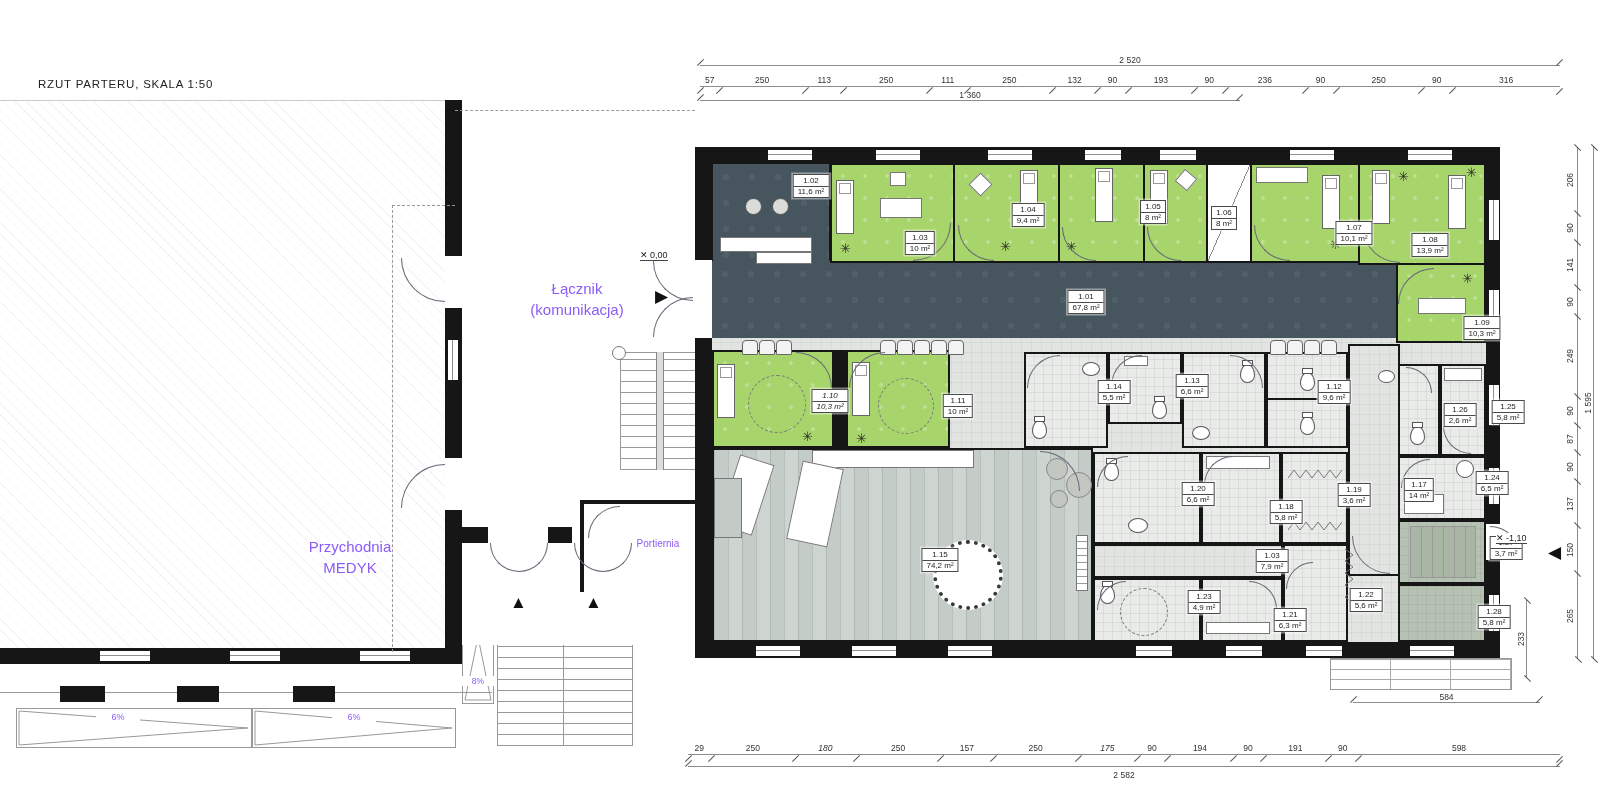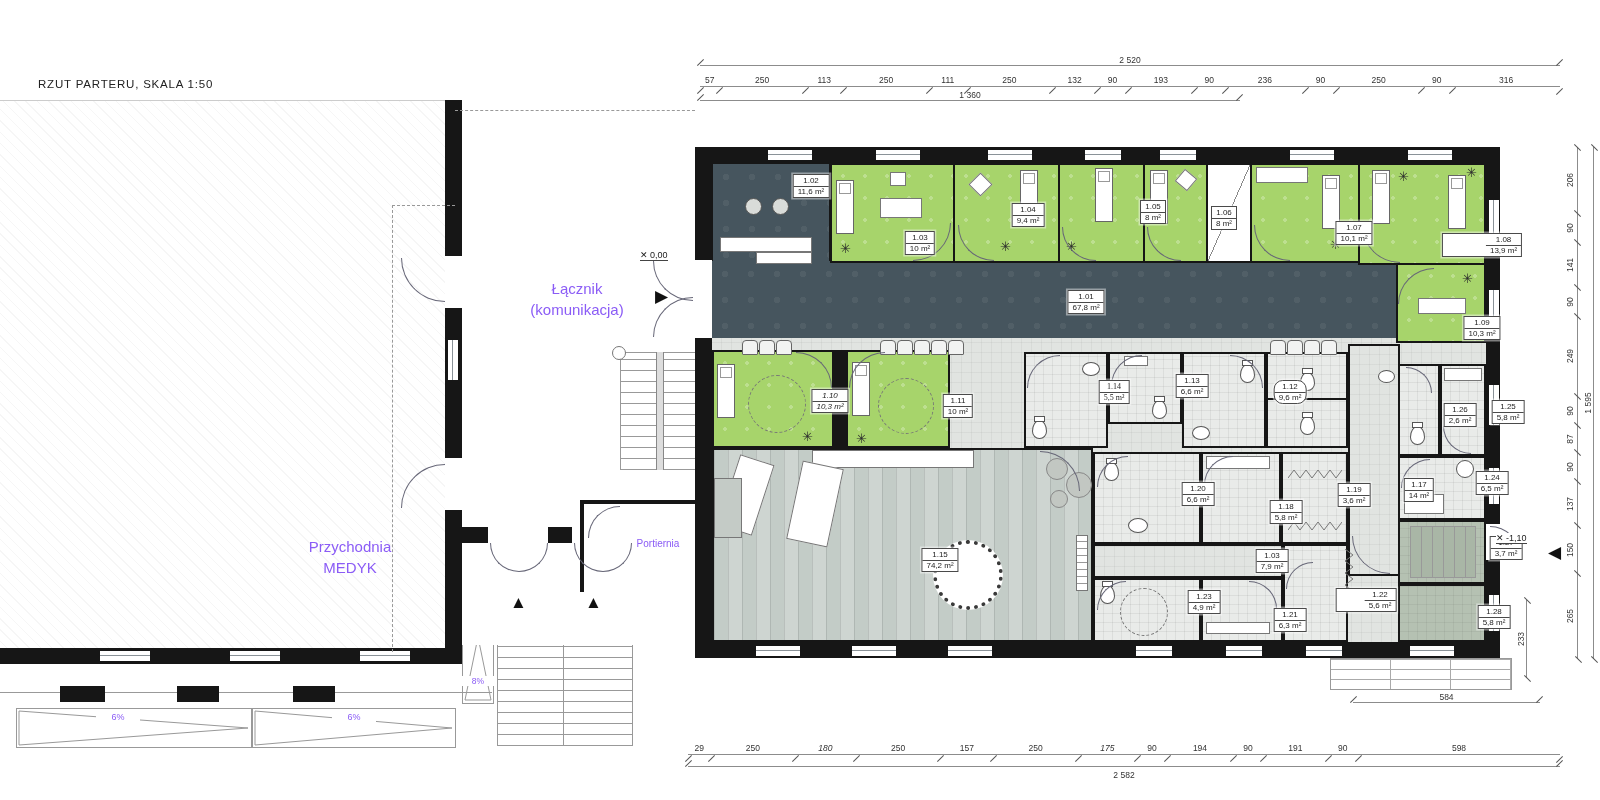--- a/index.html
+++ b/index.html
@@ -525,45 +525,45 @@
       <span class="area">8 m²</span>
     </div>
   <div class="rlabel" style="left:1178px;top:218px;">
       <span class="num">1.06</span>
       <span class="area">8 m²</span>
     </div>
   <div class="rlabel" style="left:1308px;top:233px;">
       <span class="num">1.07</span>
       <span class="area">10,1 m²</span>
     </div>
-  <div class="rlabel" style="left:1436px;top:245px;padding-left:43px;">
+  <div class="rlabel" style="left:1384px;top:245px;">
       <span class="num">1.08</span>
       <span class="area">13,9 m²</span>
     </div>
   <div class="rlabel" style="left:1436px;top:328px;">
       <span class="num">1.09</span>
       <span class="area">10,3 m²</span>
     </div>
   <div class="rlabel" style="left:784px;top:401px;font-style:italic;">
       <span class="num">1.10</span>
       <span class="area">10,3 m²</span>
     </div>
   <div class="rlabel" style="left:912px;top:406px;">
       <span class="num">1.11</span>
       <span class="area">10 m²</span>
     </div>
-  <div class="rlabel" style="left:1244px;top:392px;border-radius:9px;">
+  <div class="rlabel" style="left:1288px;top:392px;">
       <span class="num">1.12</span>
       <span class="area">9,6 m²</span>
     </div>
   <div class="rlabel" style="left:1146px;top:386px;">
       <span class="num">1.13</span>
       <span class="area">6,6 m²</span>
     </div>
-  <div class="rlabel" style="left:1068px;top:392px;font-family:Liberation Serif, serif;">
+  <div class="rlabel" style="left:1068px;top:392px;">
       <span class="num">1.14</span>
       <span class="area">5,5 m²</span>
     </div>
   <div class="rlabel" style="left:894px;top:560px;">
       <span class="num">1.15</span>
       <span class="area">74,2 m²</span>
     </div>
   <div class="rlabel" style="left:1226px;top:561px;">
       <span class="num">1.03</span>
       <span class="area">7,9 m²</span>
@@ -581,21 +581,21 @@
       <span class="area">3,6 m²</span>
     </div>
   <div class="rlabel" style="left:1152px;top:494px;">
       <span class="num">1.20</span>
       <span class="area">6,6 m²</span>
     </div>
   <div class="rlabel" style="left:1244px;top:620px;">
       <span class="num">1.21</span>
       <span class="area">6,3 m²</span>
     </div>
-  <div class="rlabel" style="left:1320px;top:600px;padding-left:28px;">
+  <div class="rlabel" style="left:1320px;top:600px;">
       <span class="num">1.22</span>
       <span class="area">5,6 m²</span>
     </div>
   <div class="rlabel" style="left:1158px;top:602px;">
       <span class="num">1.23</span>
       <span class="area">4,9 m²</span>
     </div>
   <div class="rlabel" style="left:1446px;top:483px;">
       <span class="num">1.24</span>
       <span class="area">6,5 m²</span>

